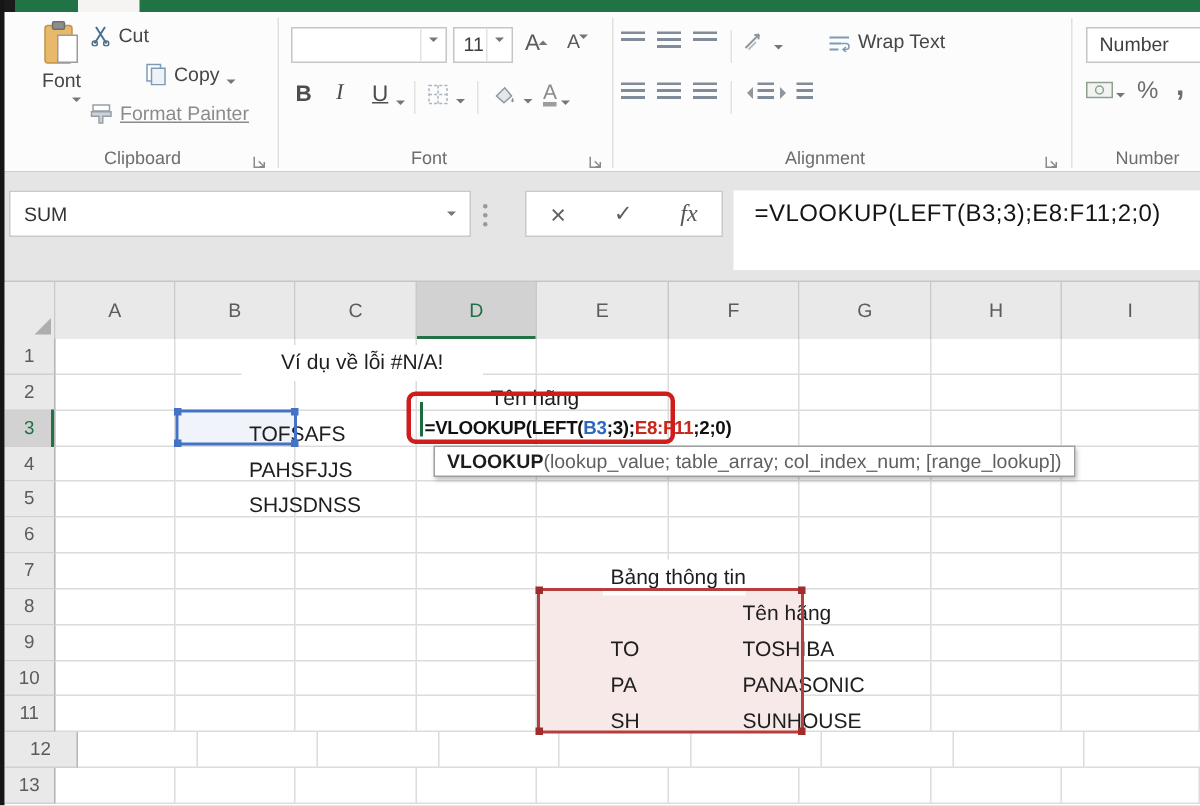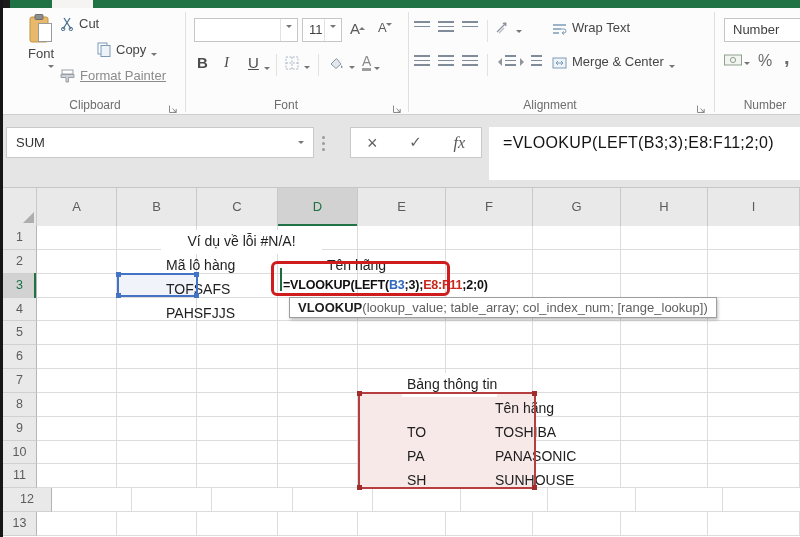--- a/index.html
+++ b/index.html
@@ -246,28 +246,20 @@
       </div>
     <div class="minisep" style="left:487px;top:46px;"></div>
     <div class="rb-item" style="left:494px;top:47px;">
       <span style="width:0;height:0;border:4px solid transparent;border-right-color:#8f969e;"></span>
       <span class="ic-lines" style="width:11px;margin-left:-2px;"></span>
     </div>
     <div class="rb-item" style="left:520px;top:47px;">
       <span style="width:0;height:0;border:4px solid transparent;border-left-color:#8f969e;"></span>
       <span class="ic-lines" style="width:11px;margin-left:-2px;"></span>
     </div>
-    <div class="rb-item" style="left:552px;top:46px;">
-      <svg width="15" height="12" viewBox="0 0 15 12">
-        <rect x="1" y="1" width="13" height="10" fill="#eef3f8" stroke="#7d9ab8"></rect>
-        <path d="M4 6 h7 M4 6 l2 -2 M4 6 l2 2 M11 6 l-2 -2 M11 6 l-2 2" stroke="#7d9ab8" fill="none"></path>
-      </svg>
-      <span>Merge &amp; Center</span>
-      <span class="dd"></span>
-    </div>
 
     <div class="group-label" style="left:500px;width:100px;">Alignment</div>
     <div class="launcher" style="left:696px;">
       <svg width="10" height="10">
         <path d="M1.5 1.5 V8.5 H8.5" fill="none" stroke="#8a8a8a"></path>
         <path d="M4.5 4.5 L8 8 M8.2 5 V8.2 H5" fill="none" stroke="#8a8a8a"></path>
       </svg>
     </div>
 
     <div class="vsep" style="left:714px;"></div>
@@ -477,24 +469,24 @@
           <div class="gcell" style="width: 80px;"></div>
           <div class="gcell" style="width: 88px;"></div>
           <div class="gcell" style="width: 87px;"></div>
           <div class="gcell" style="width: 88px;"></div>
           <div class="gcell" style="width: 87px;"></div>
           <div class="gcell" style="width: 92px;"></div>
         </div>
       </div>
     <div id="cell-text-layer">
         <div class="ctext" style="left: 114px; top: 38px; width: 161px; text-align: center; background: rgb(255, 255, 255);">Ví dụ về lỗi #N/A!</div>
-        <div class="ctext" style="left: 114px; top: 61.85px; padding-left: 5px;">Mã lô hàng</div>
         <div class="ctext" style="left: 275px; top: 61.85px; padding-left: 5px;">Tên hãng</div>
         <div class="ctext" style="left: 114px; top: 85.7px; padding-left: 5px;">TOFSAFS</div>
         <div class="ctext" style="left: 114px; top: 109.55px; padding-left: 5px;">PAHSFJJS</div>
+        <div class="ctext" style="left: 114px; top: 133.4px; padding-left: 5px;">SHJSDNSS</div>
         <div class="ctext" style="left: 355px; top: 181.1px; padding-left: 5px; background: rgb(255, 255, 255);">Bảng thông tin</div>
         <div class="ctext" style="left: 443px; top: 204.95px; padding-left: 5px;">Tên hãng</div>
         <div class="ctext" style="left: 355px; top: 228.8px; padding-left: 5px;">TO</div>
         <div class="ctext" style="left: 443px; top: 228.8px; padding-left: 5px;">TOSHIBA</div>
         <div class="ctext" style="left: 355px; top: 252.65px; padding-left: 5px;">PA</div>
         <div class="ctext" style="left: 443px; top: 252.65px; padding-left: 5px;">PANASONIC</div>
         <div class="ctext" style="left: 355px; top: 276.5px; padding-left: 5px;">SH</div>
         <div class="ctext" style="left: 443px; top: 276.5px; padding-left: 5px;">SUNHOUSE</div>
       </div>
 

